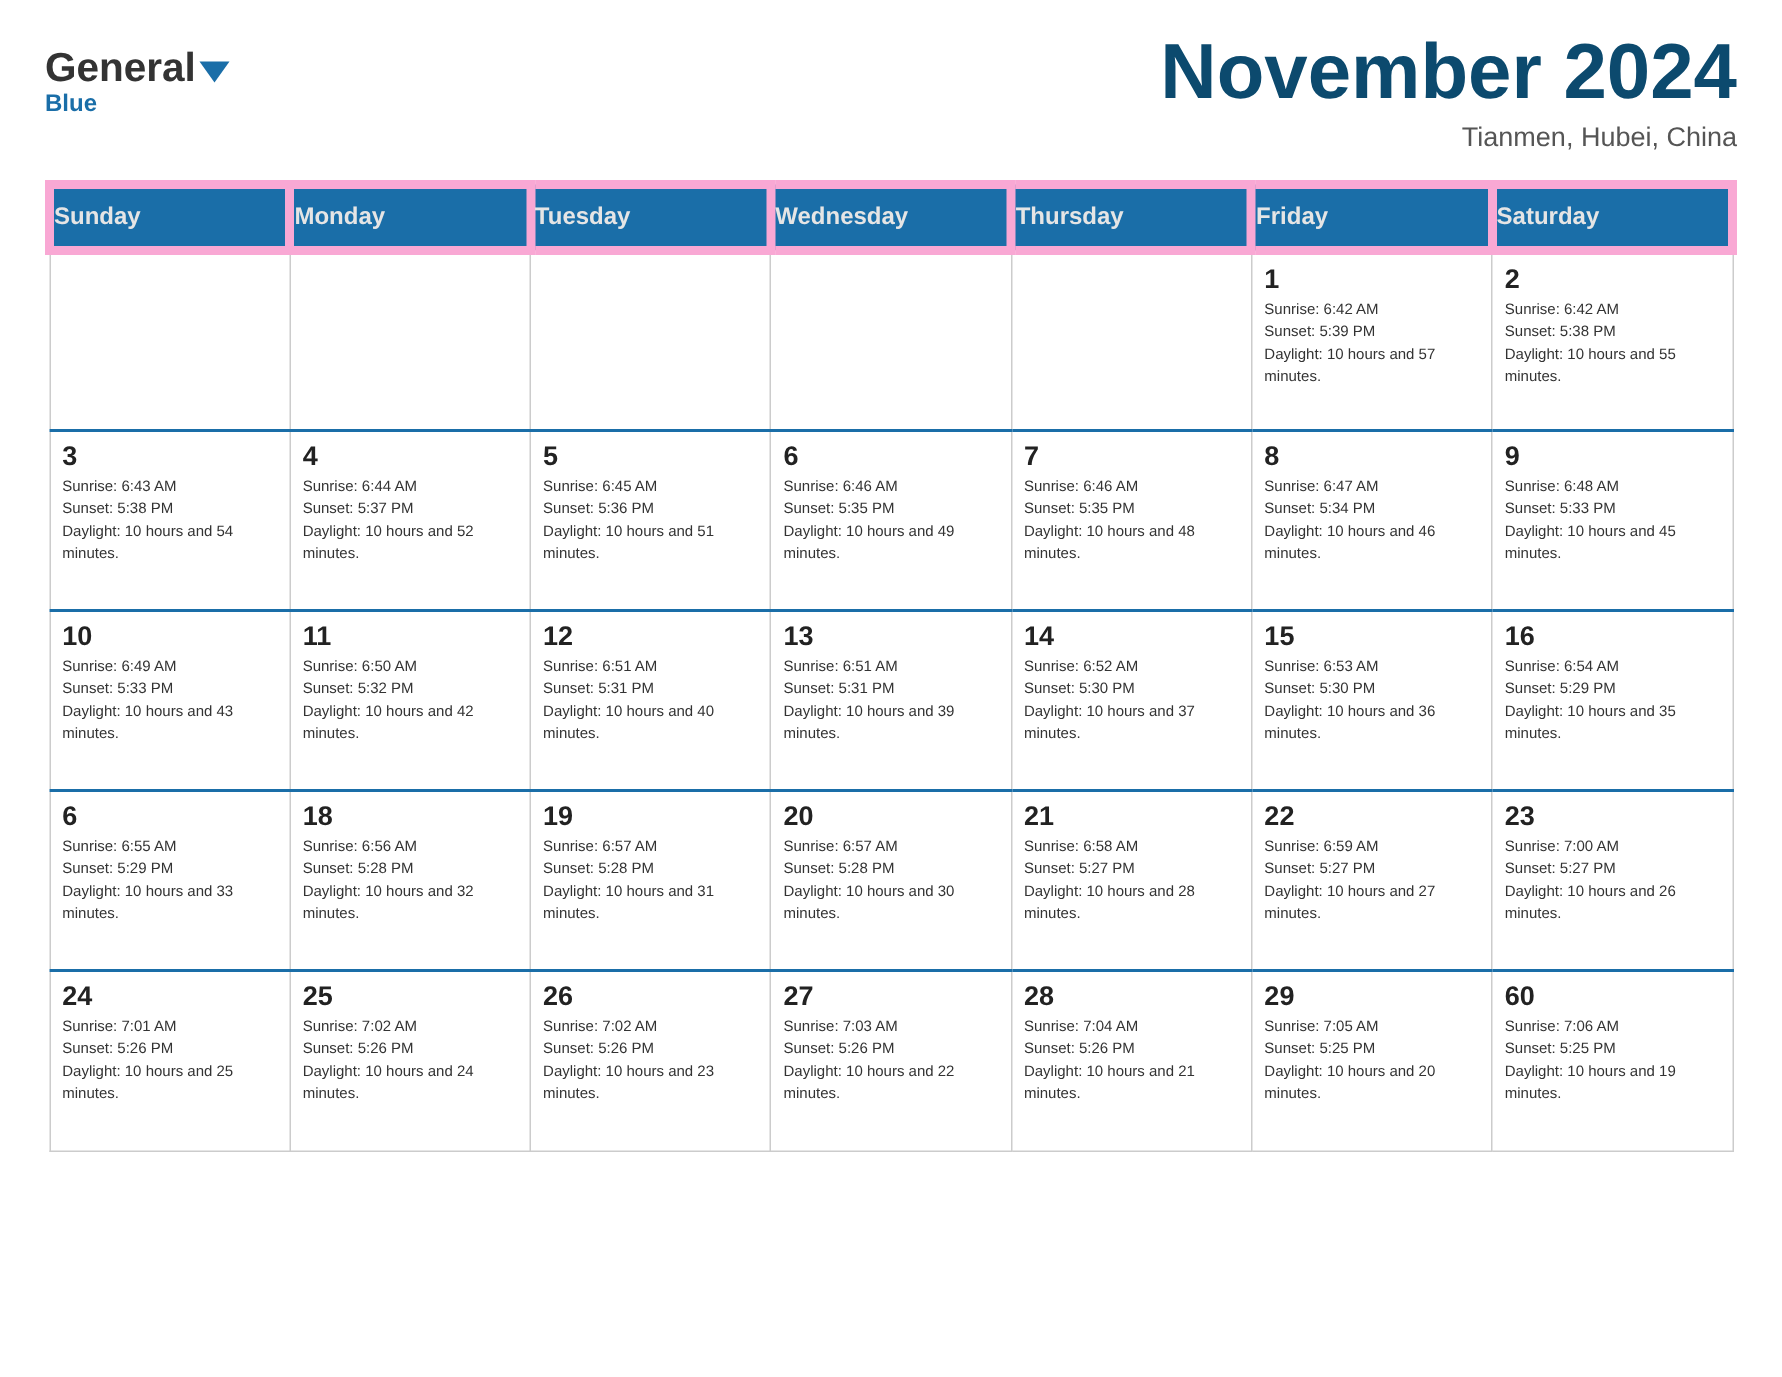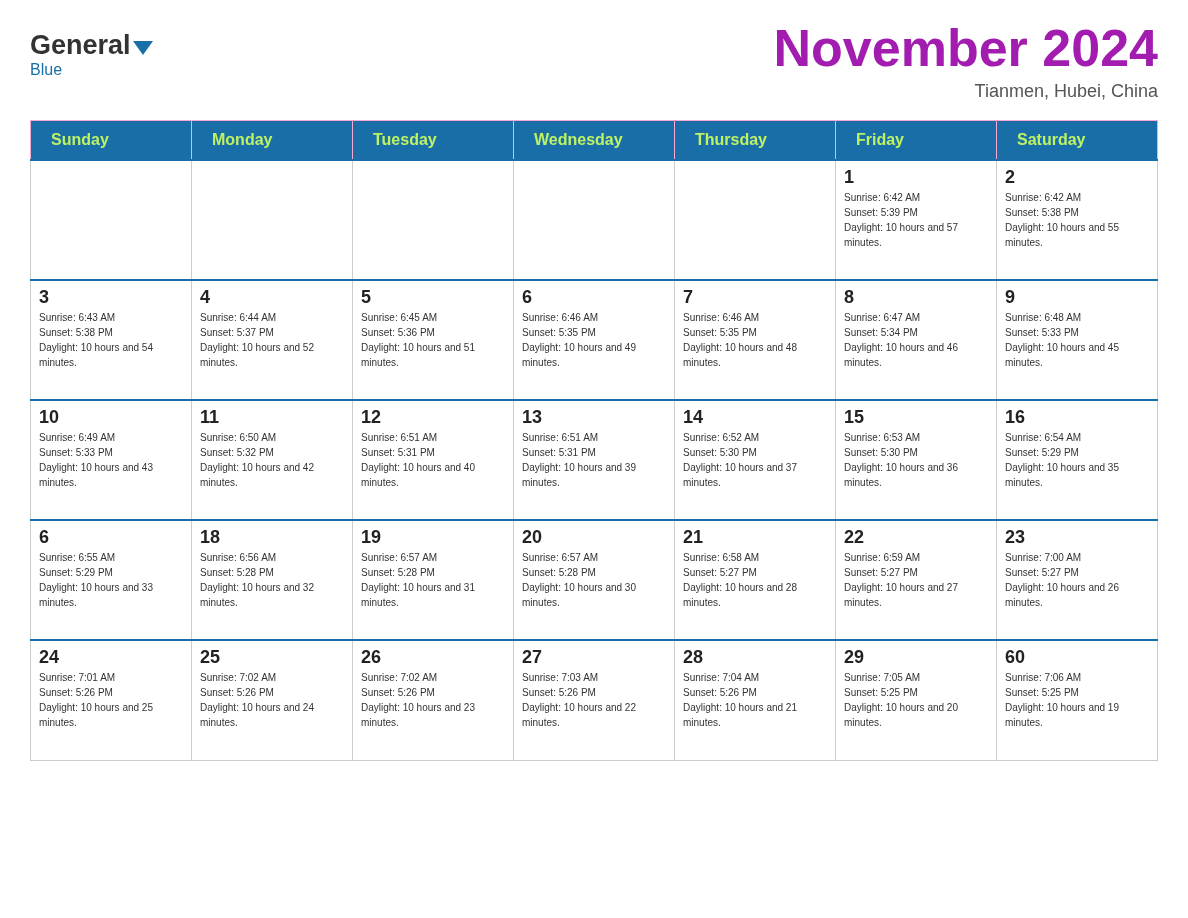--- a/index.html
+++ b/index.html
@@ -38,50 +38,50 @@
       width: 0;
       height: 0;
       border-left: 10px solid transparent;
       border-right: 10px solid transparent;
       border-top: 14px solid #1a6ea8;
       margin-left: 2px;
       margin-top: 4px;
     }
     .logo-blue {
       color: #1a6ea8;
-      font-weight: normal;
+      font-weight: bold;
       margin-left: 2px;
     }
     .title-area {
       text-align: right;
     }
     .calendar-title {
       font-size: 52px;
       font-weight: bold;
-      color: #a21caf;
+      color: #0c4a6e;
       line-height: 1.1;
     }
     .calendar-subtitle {
       font-size: 18px;
       color: #555;
       margin-top: 4px;
     }
     .calendar-table {
       width: 100%;
       border-collapse: collapse;
       border: 1px solid #aaa;
     }
     .calendar-table th {
       background: #1a6ea8;
-      color: #bef264;
+      color: #e5e5e5;
       font-size: 16px;
       font-weight: bold;
-      padding: 10px 20px;
+      padding: 10px 0;
       text-align: left;
-      border: 1px solid #f9a8d4;
+      border: 6px solid #f9a8d4;
     }
     .calendar-table td {
       vertical-align: top;
       border: 1px solid #ccc;
       padding: 6px 8px;
       width: 14.28%;
       min-height: 110px;
       height: 120px;
       font-size: 13px;
       color: #333;

